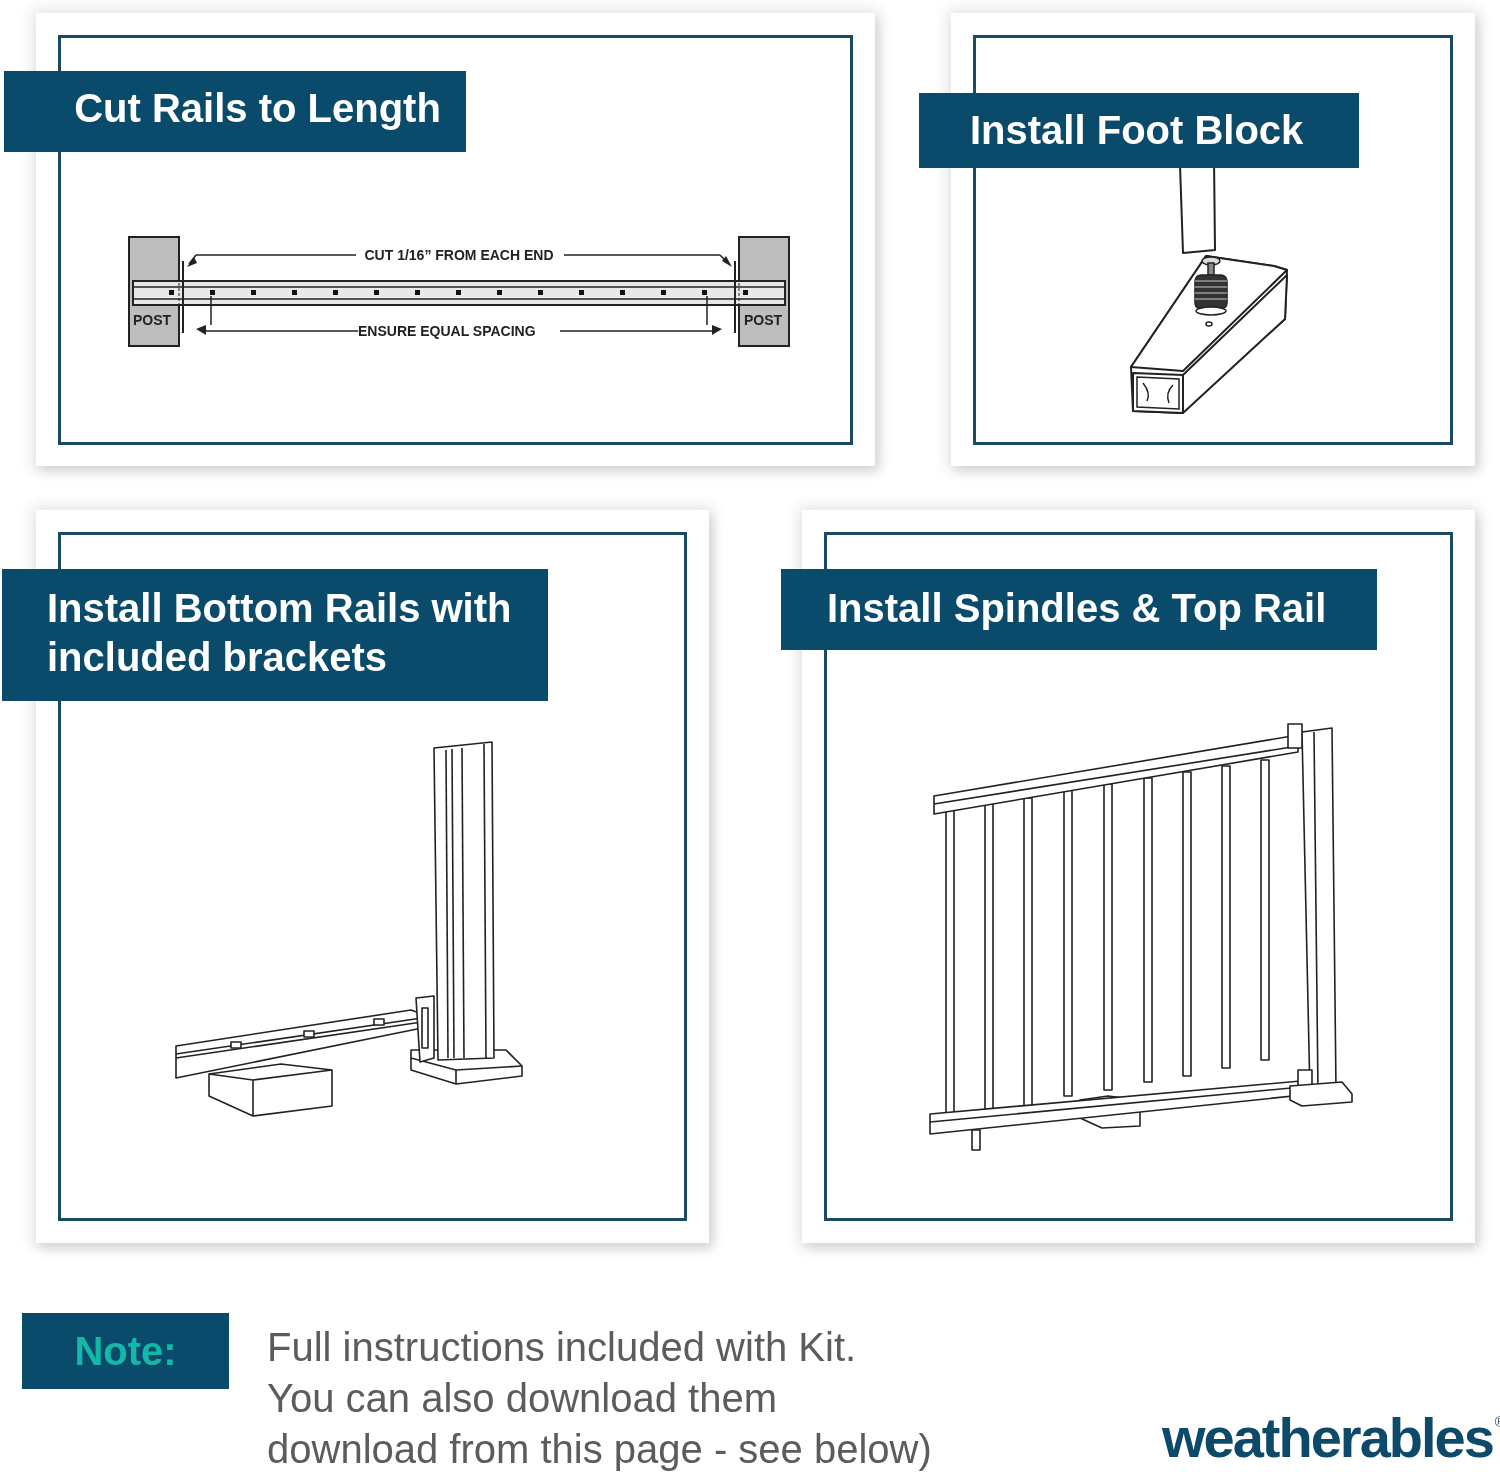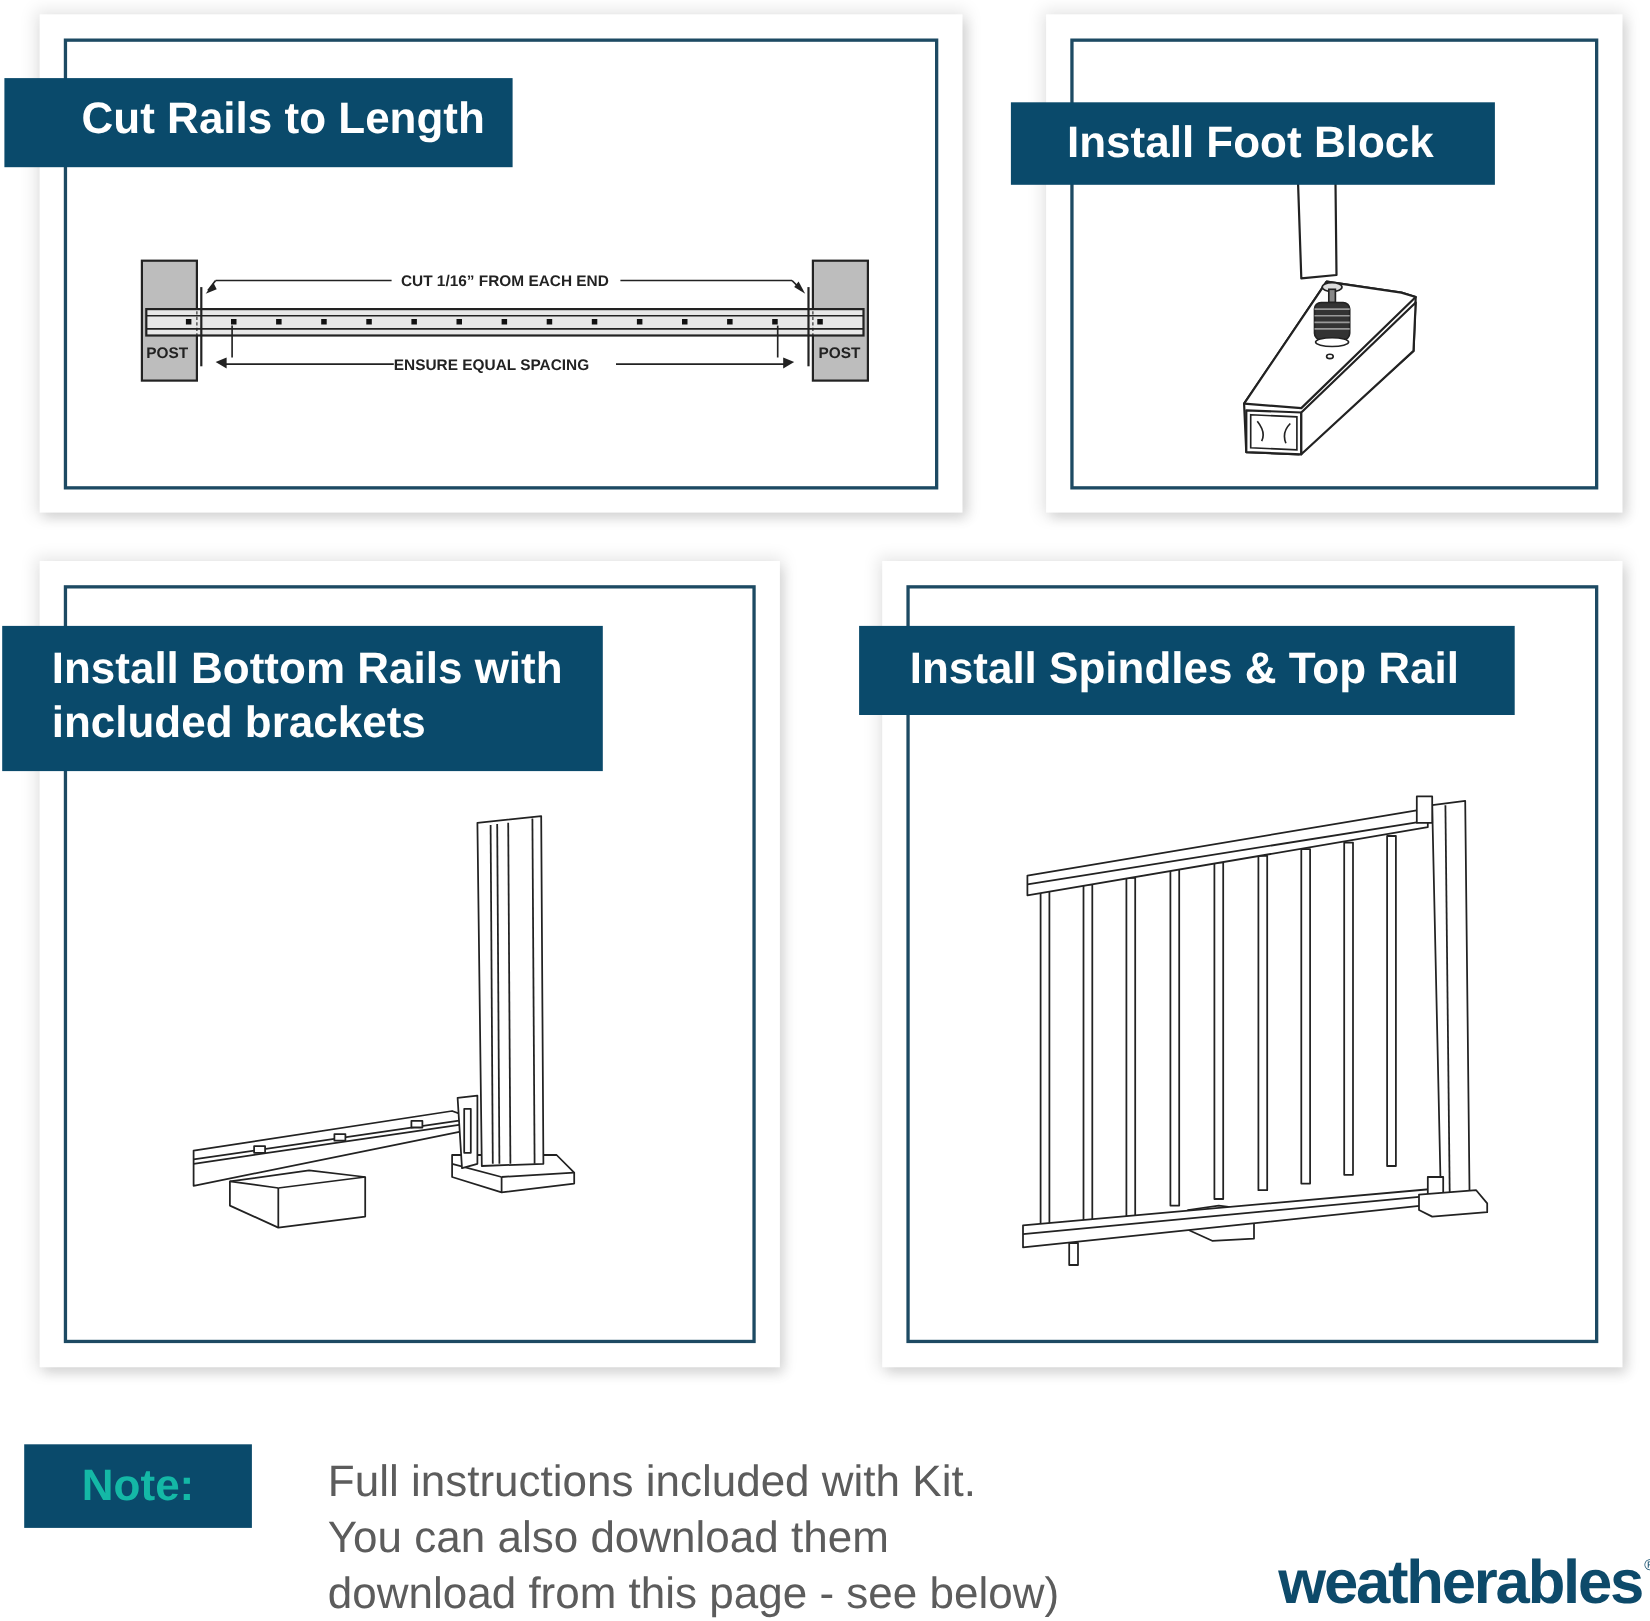--- a/index.html
+++ b/index.html
@@ -22,21 +22,21 @@
   }
   .label span { display: block; }
   svg { position: absolute; overflow: visible; }
   .note-label {
     position: absolute; left: 22px; top: 1313px; width: 207px; height: 76px;
     background: #0a4a6b; color: #14b8a6; font-weight: bold; font-size: 40px;
     display: flex; align-items: center; justify-content: center;
   }
   .note-text {
     position: absolute; left: 267px; top: 1322px; color: #5c5c5c;
-    font-size: 40px; line-height: 51px; margin-left: 31px;
+    font-size: 40px; line-height: 51px;
   }
   .note-text span { display: block; }
   .logo {
     position: absolute; left: 1162px; top: 1405px; color: #0d4a6a;
     font-weight: bold; font-size: 56px; letter-spacing: -2px;
   }
   .logo sup { font-size: 14px; font-weight: normal; letter-spacing: 0; vertical-align: 30px; margin-left: 2px; }
 </style>
 </head>
 <body>

